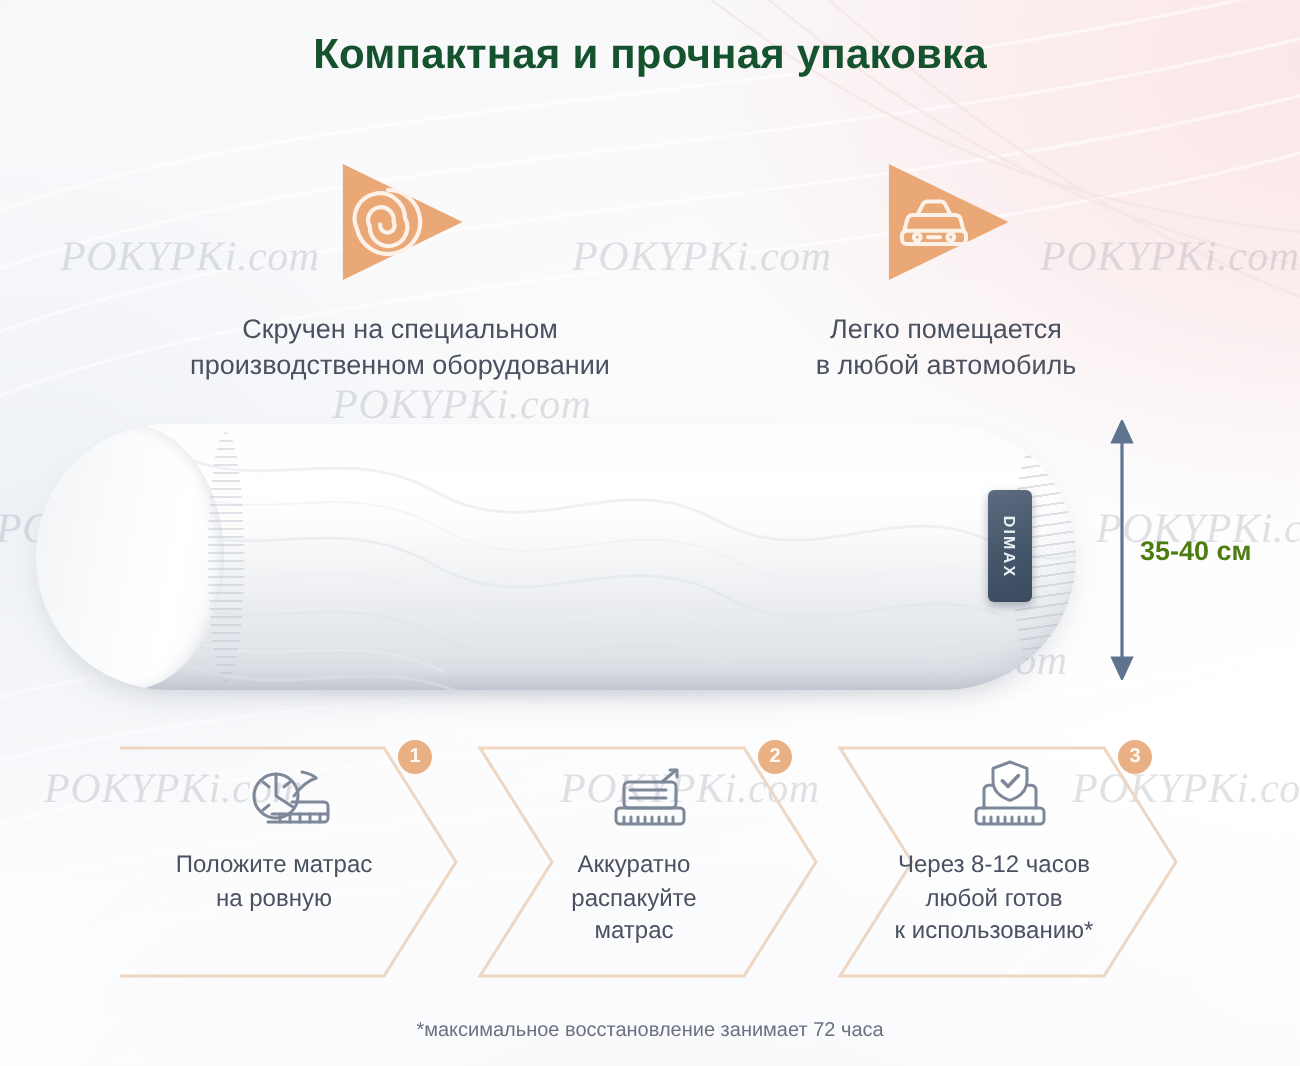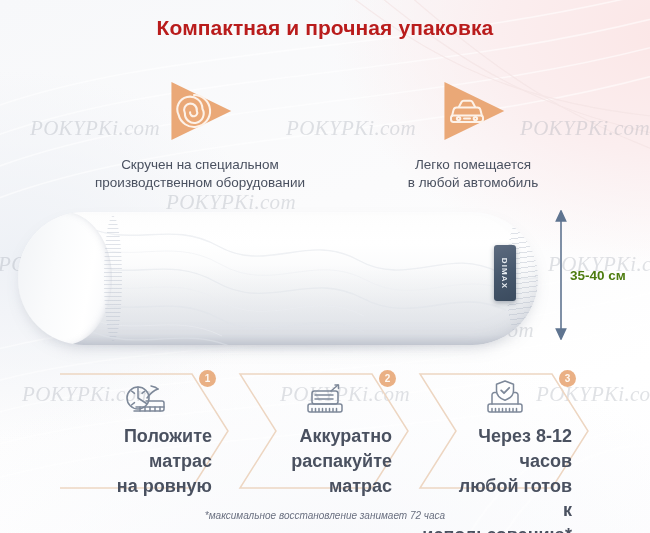--- a/index.html
+++ b/index.html
@@ -38,21 +38,21 @@
     pointer-events:none;
     margin-left:28px;
   }
 
   
   .title{
     position:absolute;left:0;right:0;top:16px;
     text-align:center;
     font-size:21px;
     font-weight:bold;
-    color:#b91c1c;
+    color:#14532d;
     letter-spacing:.1px;
   }
 
   
   .feature{position:absolute;text-align:center;}
   .tri{
     position:relative;width:68px;height:66px;margin:0 auto;
   }
   .tri .tri-shape{
     position:absolute;inset:0;
@@ -147,30 +147,29 @@
   .step-badge{
     position:absolute;top:2px;right:22px;
     width:17px;height:17px;border-radius:50%;
     background:#e8a878;
     color:#fff9f3;font-size:10px;font-weight:bold;
     display:flex;align-items:center;justify-content:center;
     opacity:.9;
   }
   .step-text{
     position:absolute;left:10px;right:26px;top:56px;
-    text-align:right;
-    font-size:18px;line-height:1.38;color:#4a5160;font-weight:bold;
+    text-align:center;
+    font-size:12px;line-height:1.38;color:#4a5160;
   }
 
   
   .footnote{
     position:absolute;left:0;right:0;top:510px;
     text-align:center;
     font-size:10px;
-    font-style:italic;
     color:#6a7080;
   }
 </style>
 </head>
 <body>
 
 <div class="stage">
 
   <div class="bg-base"></div>
   <div class="bg-swoosh">

